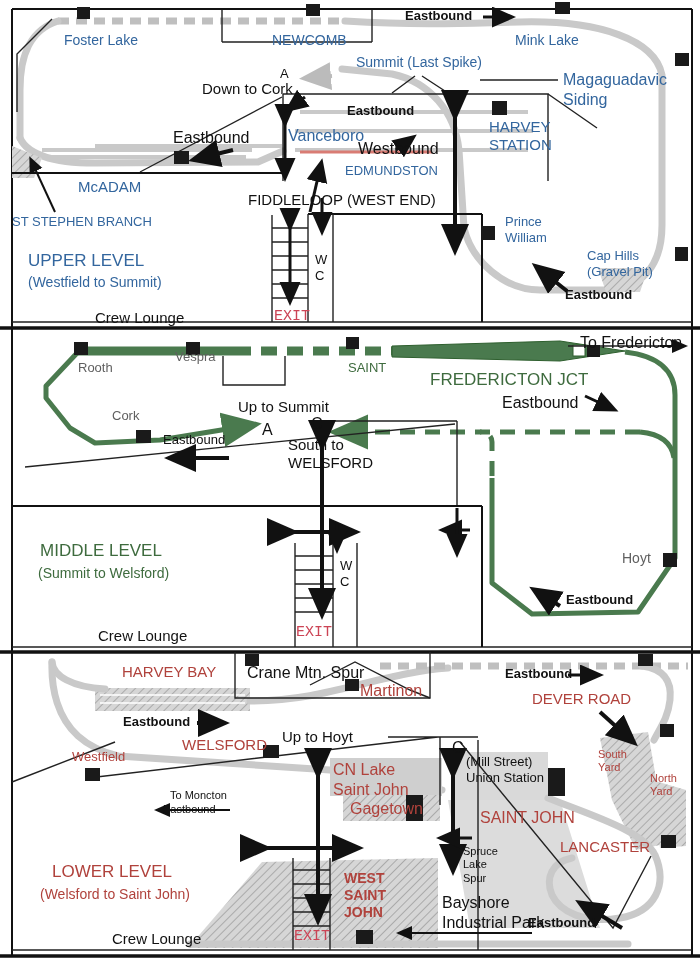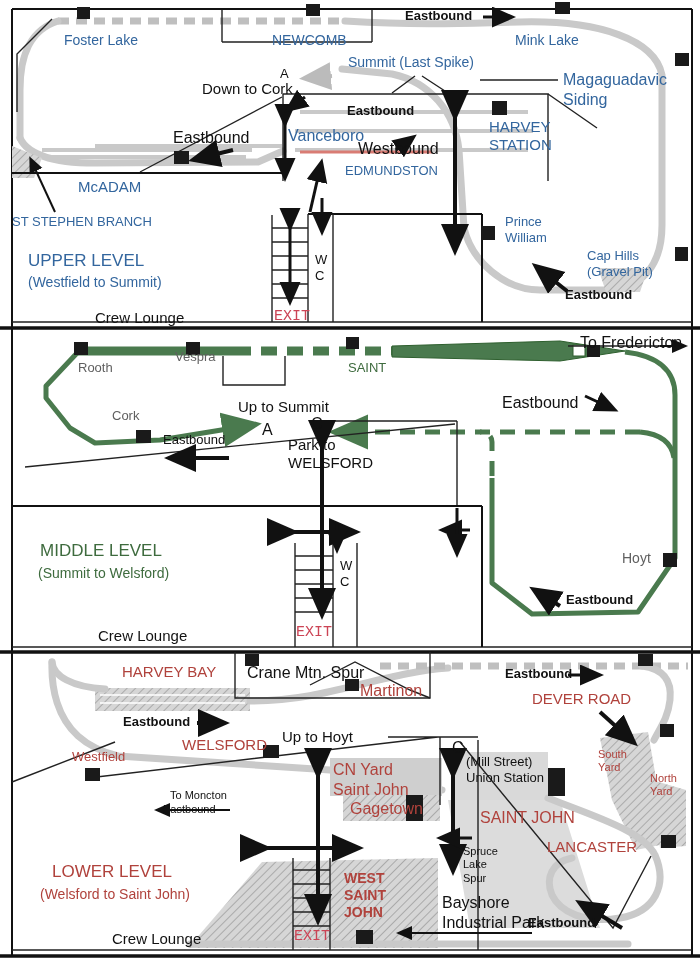--- a/index.html
+++ b/index.html
@@ -205,90 +205,92 @@
       <rect class="sq" x="661" y="835" width="15" height="13"></rect>
       <rect class="sq" x="356" y="930" width="17" height="14"></rect>
     </g>
   </g>
 </svg>
 
 <div class="lbl blu s14" style="left:64px;top:32px">Foster Lake</div>
 <div class="lbl blu s14" style="left:272px;top:32px">NEWCOMB</div>
 <div class="lbl bd s13" style="left:405px;top:8px">Eastbound</div>
 <div class="lbl blu s14" style="left:515px;top:32px">Mink Lake</div>
-<div class="lbl blu s14" style="left:348px;top:54px">Summit (Last Spike)</div>
+<div class="lbl blu s14" style="left:356px;top:54px">Summit (Last Spike)</div>
 <div class="lbl blu s12" style="left:563px;top:70px">Magaguadavic
 Siding</div>
 <div class="lbl s15" style="left:202px;top:80px">Down to Cork</div>
 <div class="lbl s13" style="left:280px;top:66px">A</div>
 <div class="lbl bd s13" style="left:347px;top:103px">Eastbound</div>
 <div class="lbl blu s12" style="left:288px;top:126px">Vanceboro</div>
 <div class="lbl s12" style="left:358px;top:139px">Westbound</div>
 <div class="lbl blu s13" style="left:345px;top:163px">EDMUNDSTON</div>
 <div class="lbl blu s15" style="left:489px;top:118px">HARVEY
 STATION</div>
 <div class="lbl s12" style="left:173px;top:128px">Eastbound</div>
 <div class="lbl blu s15" style="left:78px;top:178px">McADAM</div>
 <div class="lbl blu s13" style="left:12px;top:214px">ST STEPHEN BRANCH</div>
 <div class="lbl blu s17" style="left:28px;top:251px">UPPER LEVEL</div>
 <div class="lbl blu s14" style="left:28px;top:274px">(Westfield to Summit)</div>
+<div class="lbl s15" style="left:248px;top:191px">FIDDLELOOP (WEST END)</div>
 <div class="lbl blu s13" style="left:505px;top:214px">Prince
 William</div>
 <div class="lbl blu s13" style="left:587px;top:248px">Cap Hills
 (Gravel Pit)</div>
 <div class="lbl bd s13" style="left:565px;top:287px">Eastbound</div>
 <div class="lbl s13" style="left:315px;top:252px">W
 C</div>
 <div class="lbl s15" style="left:95px;top:309px">Crew Lounge</div>
 <div class="lbl xred s15" style="left:274px;top:308px">EXIT</div>
 
 <div class="lbl gry s13" style="left:78px;top:360px">Rooth</div>
 <div class="lbl gry s13" style="left:175px;top:349px">Vespra</div>
 <div class="lbl grn s13" style="left:348px;top:360px">SAINT</div>
 <div class="lbl s12" style="left:580px;top:333px">To Fredericton</div>
+<div class="lbl grn s17" style="left:430px;top:370px">FREDERICTON JCT</div>
 <div class="lbl s12" style="left:502px;top:393px">Eastbound</div>
 <div class="lbl gry s13" style="left:112px;top:408px">Cork</div>
 <div class="lbl s15" style="left:238px;top:398px">Up to Summit</div>
 <div class="lbl s12" style="left:262px;top:420px">A</div>
 <div class="lbl s12" style="left:311px;top:414px">C</div>
 <div class="lbl s13" style="left:163px;top:432px">Eastbound</div>
-<div class="lbl s15" style="left:288px;top:436px">Park to
+<div class="lbl s15" style="left:288px;top:436px">South to
 WELSFORD</div>
 <div class="lbl grn s17" style="left:40px;top:541px">MIDDLE LEVEL</div>
 <div class="lbl grn s14" style="left:38px;top:565px">(Summit to Welsford)</div>
 <div class="lbl gry s14" style="left:622px;top:550px">Hoyt</div>
 <div class="lbl bd s13" style="left:566px;top:592px">Eastbound</div>
 <div class="lbl s13" style="left:340px;top:558px">W
 C</div>
 <div class="lbl s15" style="left:98px;top:627px">Crew Lounge</div>
 <div class="lbl xred s15" style="left:296px;top:624px">EXIT</div>
 
 <div class="lbl red s15" style="left:122px;top:663px">HARVEY BAY</div>
 <div class="lbl s12" style="left:247px;top:663px">Crane Mtn. Spur</div>
 <div class="lbl red s12" style="left:360px;top:681px">Martinon</div>
 <div class="lbl bd s13" style="left:505px;top:666px">Eastbound</div>
 <div class="lbl red s15" style="left:532px;top:690px">DEVER ROAD</div>
 <div class="lbl bd s13" style="left:123px;top:714px">Eastbound</div>
 <div class="lbl red s13" style="left:72px;top:749px">Westfield</div>
 <div class="lbl red s15" style="left:182px;top:736px">WELSFORD</div>
 <div class="lbl s15" style="left:282px;top:728px">Up to Hoyt</div>
-<div class="lbl red s12" style="left:333px;top:760px">CN Yard
+<div class="lbl red s12" style="left:333px;top:760px">CN Lake
 Saint John</div>
 <div class="lbl s11" style="left:170px;top:789px">To Moncton</div>
 <div class="lbl s11" style="left:163px;top:803px">Eastbound</div>
 <div class="lbl red s12" style="left:350px;top:799px">Gagetown</div>
 <div class="lbl s12" style="left:452px;top:738px">C</div>
 <div class="lbl s13" style="left:466px;top:754px">(Mill Street)
 Union Station</div>
 <div class="lbl red s11" style="left:598px;top:748px">South
 Yard</div>
 <div class="lbl red s11" style="left:650px;top:772px">North
 Yard</div>
 <div class="lbl red s16" style="left:480px;top:808px">SAINT JOHN</div>
-<div class="lbl red s15" style="left:547px;top:838px">LANCASTER</div>
+<div class="lbl red s15" style="left:560px;top:838px">LANCASTER</div>
 <div class="lbl s11" style="left:463px;top:845px">Spruce
 Lake
 Spur</div>
 <div class="lbl red bd s14" style="left:344px;top:870px">WEST
 SAINT
 JOHN</div>
 <div class="lbl s12" style="left:442px;top:893px">Bayshore
 Industrial Park</div>
 <div class="lbl bd s13" style="left:528px;top:915px">Eastbound</div>
 <div class="lbl red s17" style="left:52px;top:862px">LOWER LEVEL</div>

